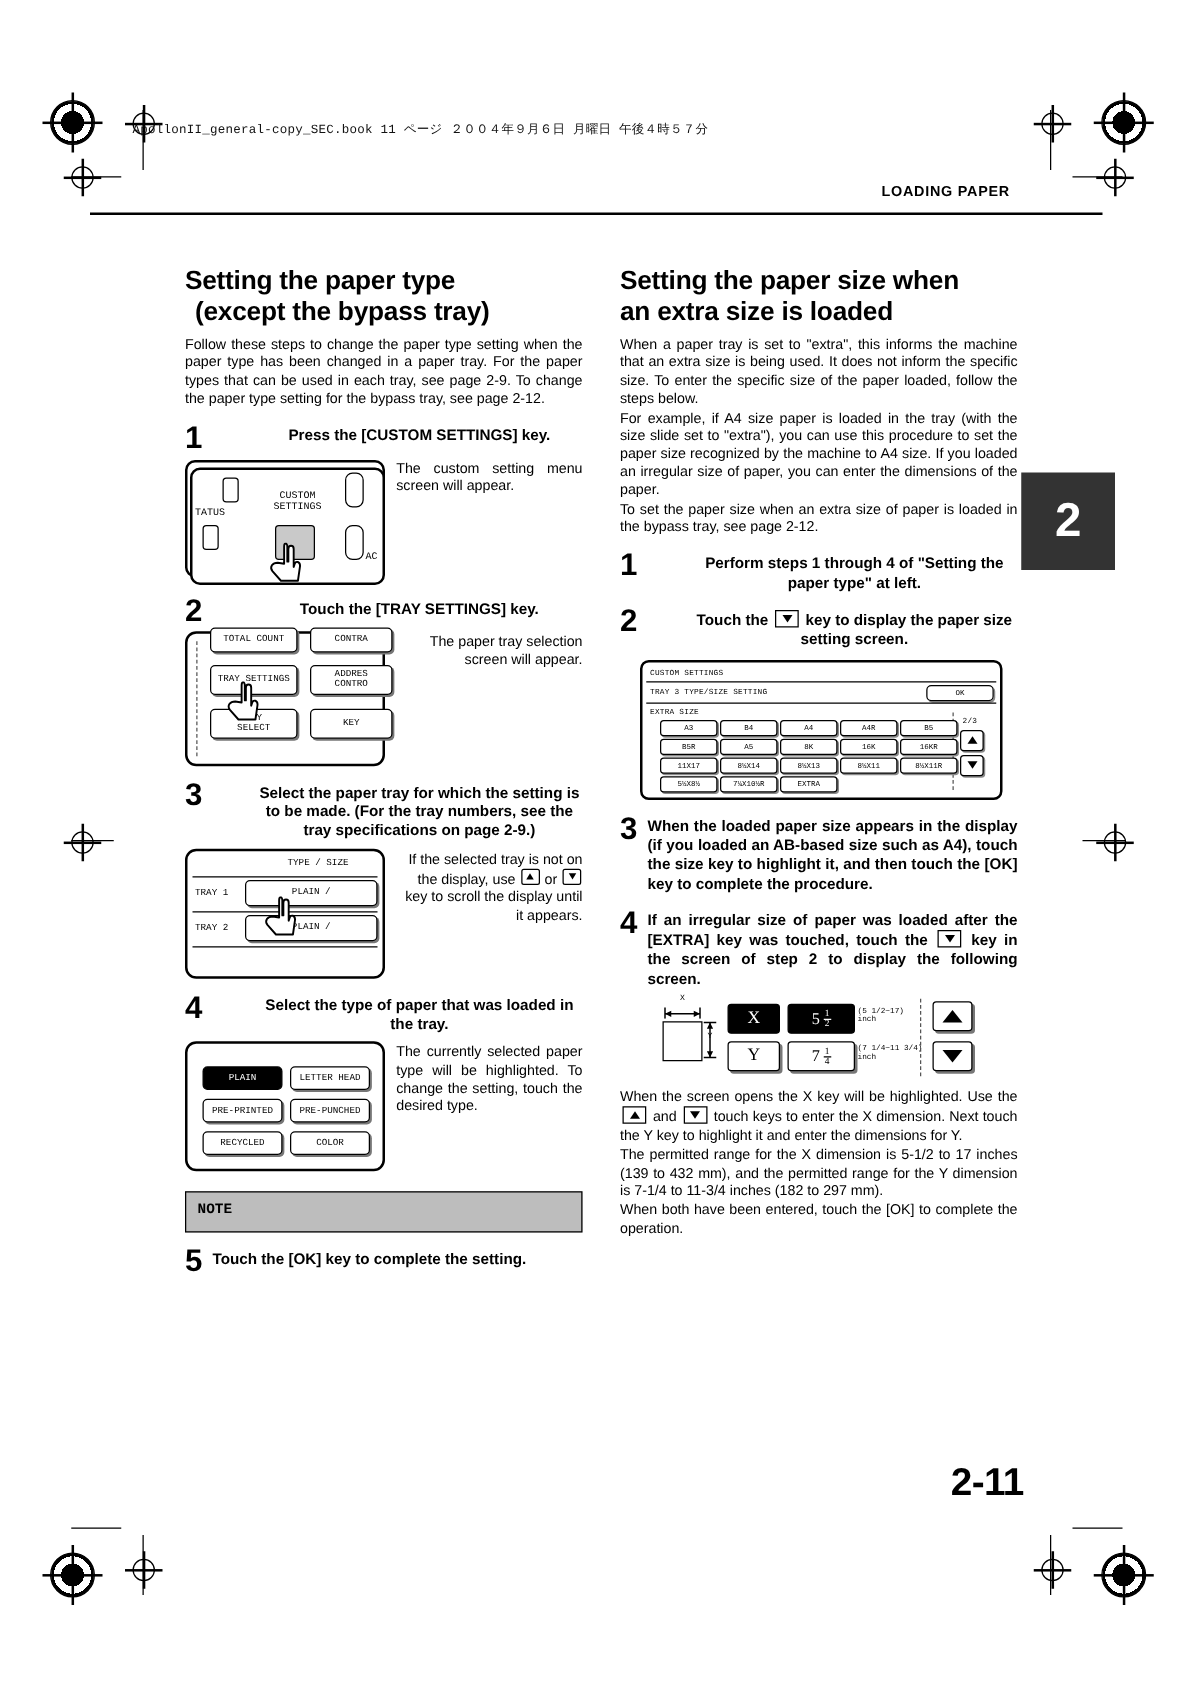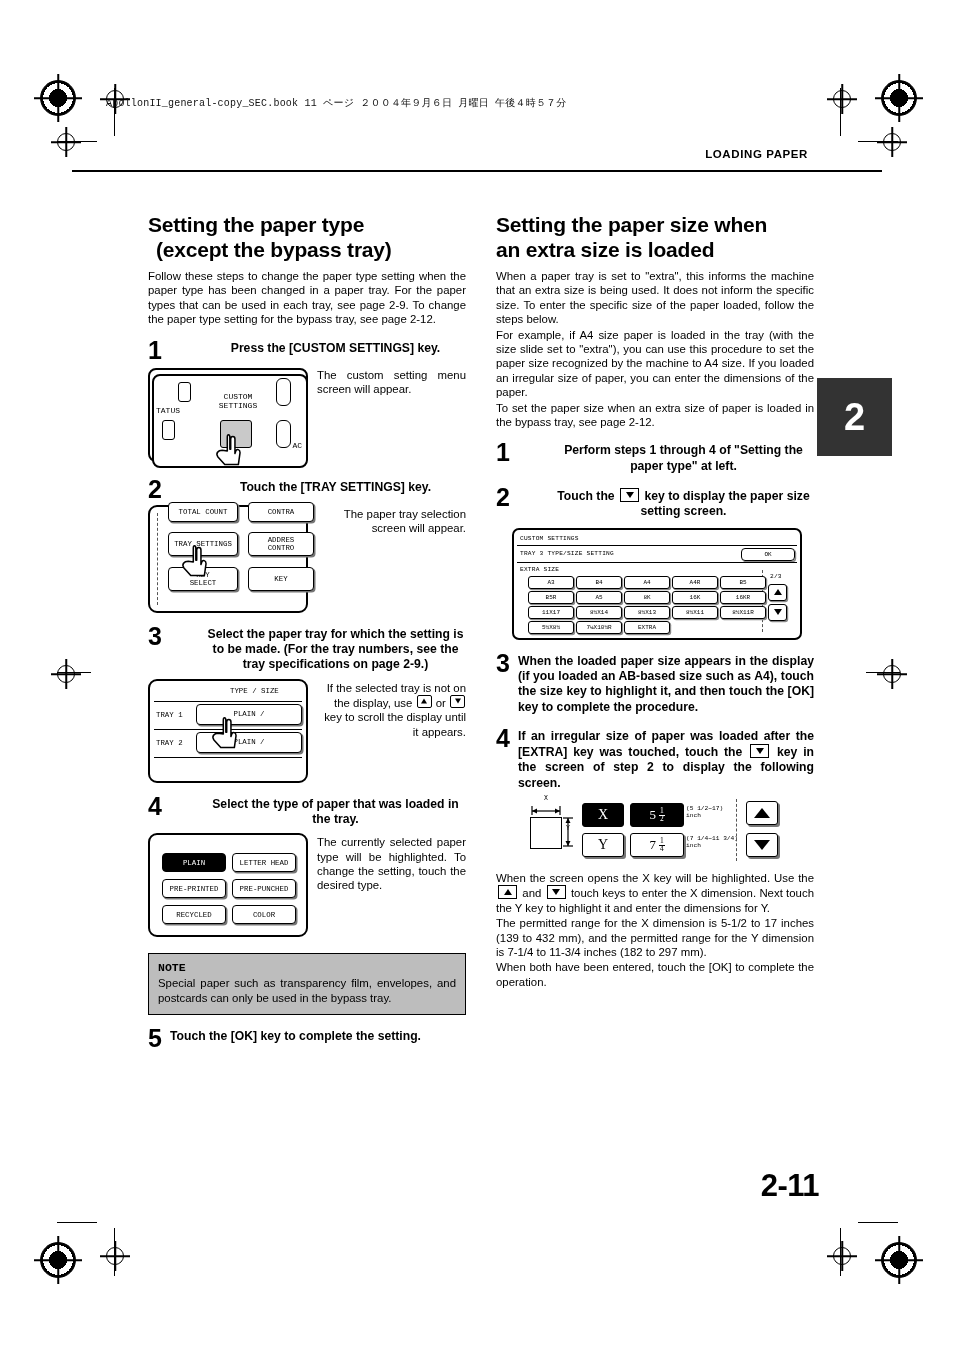--- a/index.html
+++ b/index.html
@@ -250,21 +250,20 @@
         <div class="lcdkey" style="left:14px;top:46px;width:62px;height:17px;">PRE-PRINTED</div>
         <div class="lcdkey" style="left:84px;top:46px;width:62px;height:17px;">PRE-PUNCHED</div>
         <div class="lcdkey" style="left:14px;top:72px;width:62px;height:17px;">RECYCLED</div>
         <div class="lcdkey" style="left:84px;top:72px;width:62px;height:17px;">COLOR</div>
       </div>
       <div class="cap">The currently selected paper type will be highlighted. To change the setting, touch the desired type.</div>
     </div>
 
     <div class="notebox">
       <div class="nt">NOTE</div>
-      <p>Special paper such as transparency film, envelopes, and postcards can only be used in the bypass tray.</p>
     </div>
 
     <div class="step">
       <div class="num">5</div>
       <div class="txt">Touch the [OK] key to complete the setting.</div>
     </div>
   </div>
 
   <div class="col colR">
 

